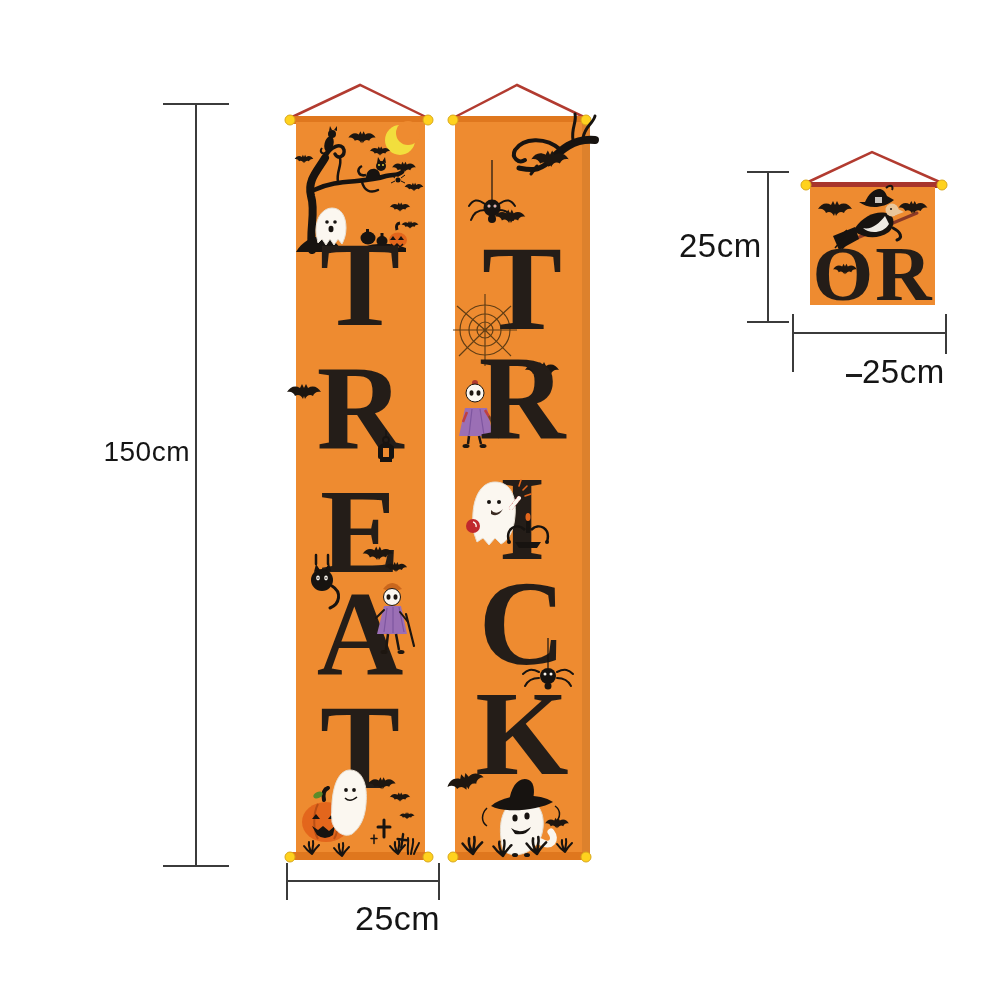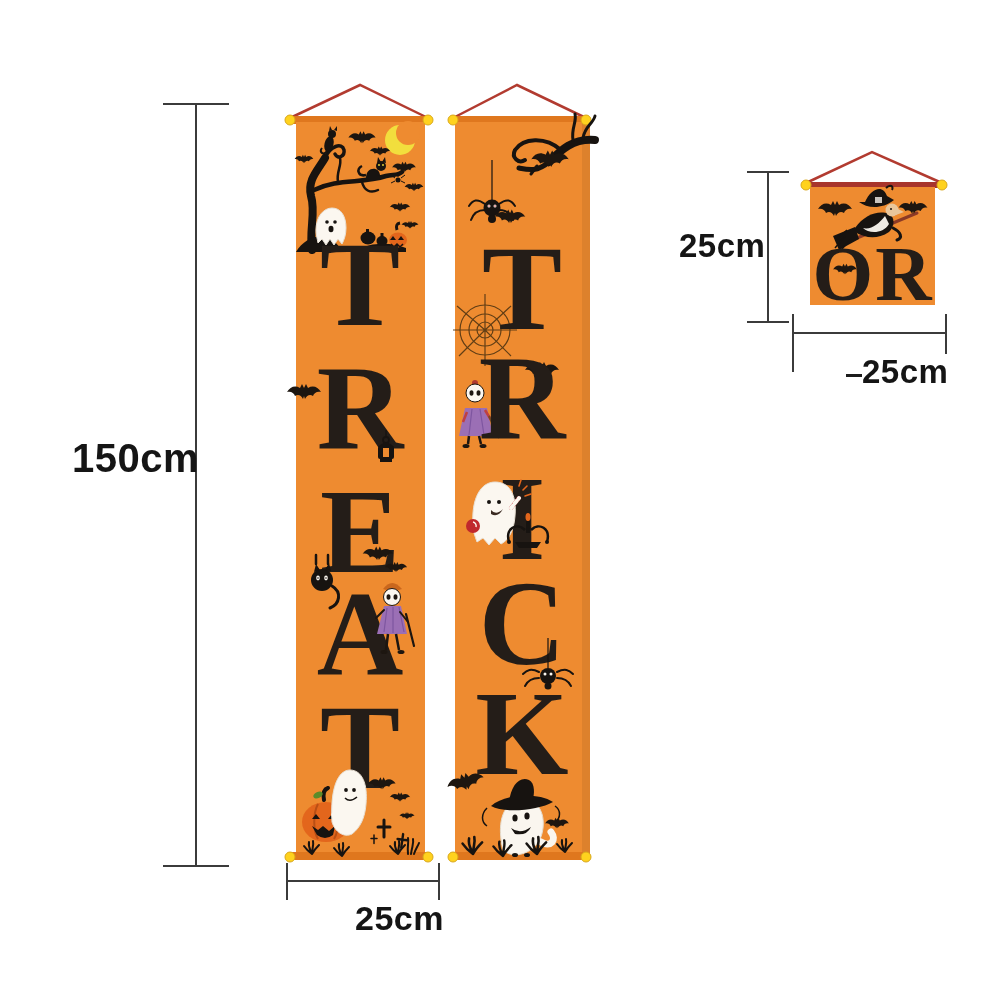--- a/index.html
+++ b/index.html
@@ -1,22 +1,22 @@
 <!DOCTYPE html>
 <html><head>
 <meta charset="utf-8">
 <style>
   html,body{margin:0;padding:0;background:#fff;}
   .canvas{position:relative;width:1000px;height:1000px;background:#fff;overflow:hidden;
           font-family:"Liberation Sans",sans-serif;}
   .abs{position:absolute;}
   .dim{background:#3b3b3b;}
-  .dim-label{position:absolute;font-weight:700;color:#151515;letter-spacing:0.5px;
+  .dim-label{position:absolute;font-weight:400;color:#151515;letter-spacing:0.5px;
              font-family:"Liberation Sans",sans-serif;white-space:nowrap;}
-  .lbl-150{left:72px;top:436px;width:118px;font-size:40px;text-align:center;}
+  .lbl-150{left:72px;top:436px;width:118px;font-size:28px;text-align:right;}
   .lbl-25-bottom{left:355px;top:899px;font-size:34px;}
   .lbl-25-smallh{left:679px;top:227px;font-size:33px;}
   .lbl-25-smallw{left:862px;top:353px;font-size:33px;}
   svg text.banner-letter{font-family:"Liberation Serif",serif;font-weight:700;}
   svg text.or-word{font-family:"Liberation Serif",serif;font-weight:700;letter-spacing:2px;}
 </style>
 </head>
 <body>
 
 <div class="canvas">

